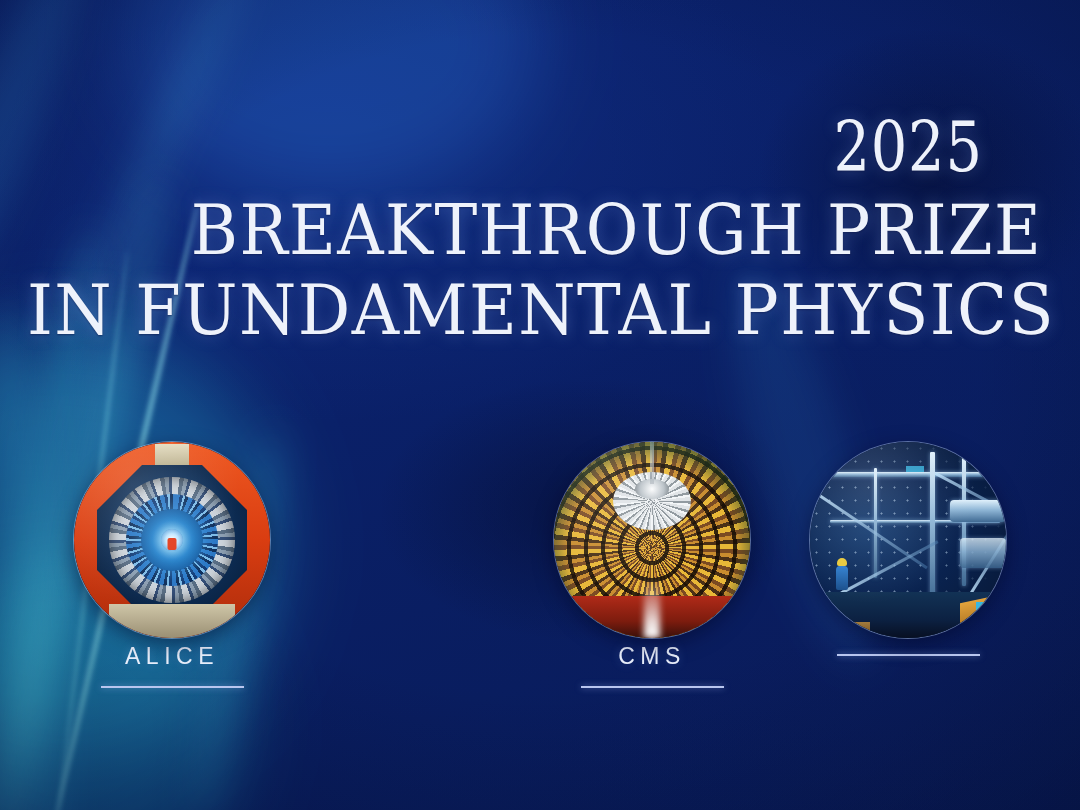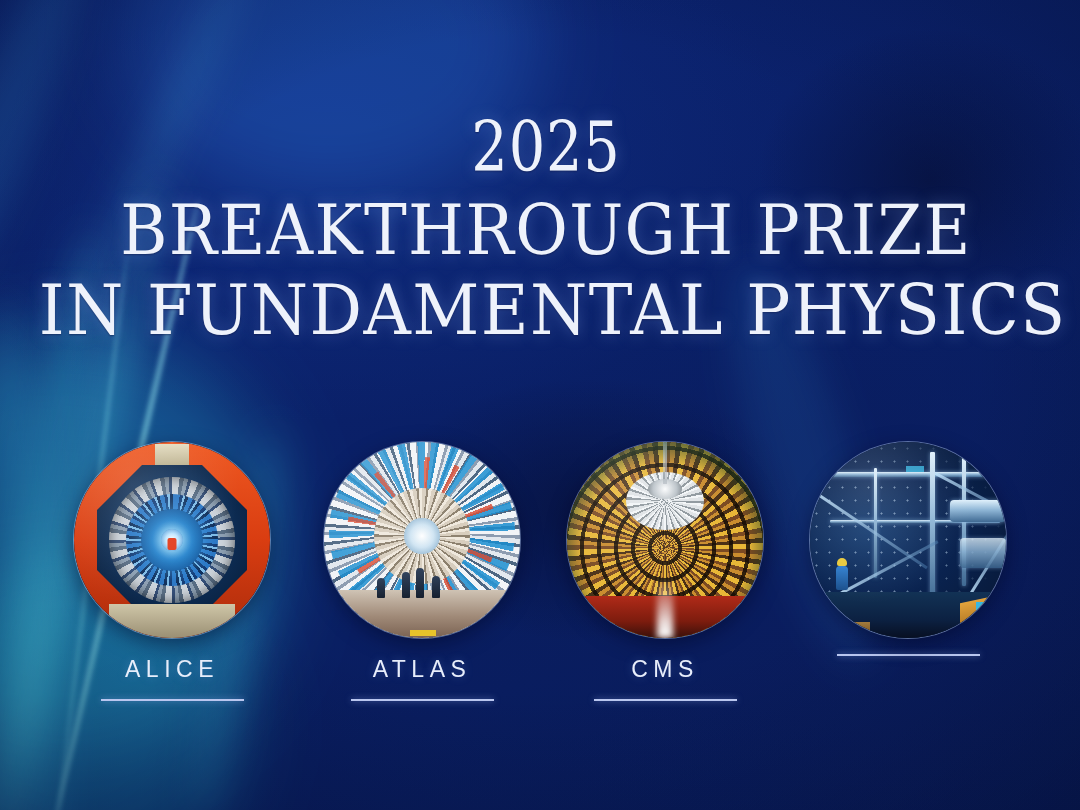--- a/index.html
+++ b/index.html
@@ -51,24 +51,24 @@
   .glow-blob {
     position: absolute;
     border-radius: 50%;
     mix-blend-mode: screen;
     filter: blur(40px);
   }
 
   
   .title-block {
     position: absolute;
-    left: 12px;
+    left: 0;
     right: 0;
     top: 112px;
-    text-align: center;
+    text-align: right;
     z-index: 6;
   }
   .t-line {
     display: block;
     font-family: "DejaVu Serif", "Liberation Serif", serif;
     color: #eef2fb;
     font-weight: 400;
     line-height: 1;
     white-space: nowrap;
     text-shadow: 0 0 16px rgba(150,185,255,0.35), 0 1px 2px rgba(0,10,50,0.5);
@@ -115,21 +115,21 @@
     box-shadow: 0 0 0 1px rgba(190,215,255,0.45), 0 6px 20px rgba(0,6,35,0.5);
     background: #0a1a3c;
   }
   .disc-inner { position: absolute; inset: 0; }
   .disc-sheen {
     position: absolute; inset: 0;
     background: radial-gradient(ellipse at 30% 22%, rgba(255,255,255,0.14) 0%, rgba(255,255,255,0) 55%);
     pointer-events: none;
   }
   .exp-label {
-    margin-top: 18px;
+    margin-top: 5px;
     font-family: "Liberation Sans", sans-serif;
     font-size: 23px;
     letter-spacing: 5.5px;
     color: #e8eefb;
     font-weight: 400;
     text-shadow: 0 0 10px rgba(140,180,255,0.3);
   }
   .exp-rule {
     margin: 16px auto 0;
     width: 143px;
@@ -444,44 +444,22 @@
           <div class="alice-ring alice-core"></div>
           <div class="alice-red-spot"></div>
           <div class="alice-base"></div>
         </div>
         <div class="disc-sheen"></div>
       </div>
       <div class="exp-label">ALICE</div>
       <div class="exp-rule"></div>
     </div>
 
-    <div class="detector" style="left:324px;">
-      <div class="disc">
-        <div class="disc-inner atlas-bg">
-          <div class="atlas-spokes"></div>
-          <div class="atlas-blue-ring"></div>
-          <div class="atlas-red"></div>
-          <div class="atlas-mid"></div>
-          <div class="atlas-core"></div>
-          <div class="atlas-floor"></div>
-          <div class="atlas-people">
-            <div class="atlas-person" style="left:40%;"></div>
-            <div class="atlas-person" style="left:47%;height:30px;"></div>
-            <div class="atlas-person" style="left:55%;height:22px;"></div>
-            <div class="atlas-person" style="left:27%;height:20px;"></div>
-          </div>
-          <div class="atlas-yellow"></div>
-        </div>
-        <div class="disc-sheen"></div>
-      </div>
-      <div class="exp-label">ATLAS</div>
-      <div class="exp-rule"></div>
-    </div>
-
-    <div class="detector" style="left:567px;">
+
+    <div class="detector" style="left:554px;">
       <div class="disc">
         <div class="disc-inner cms-bg">
           <div class="cms-dome"></div>
           <div class="cms-ringmask"></div>
           <div class="cms-crown"></div>
           <div class="cms-hub"></div>
           <div class="cms-cable"></div>
           <div class="cms-green-edge"></div>
           <div class="cms-floor"></div>
           <div class="cms-beam"></div>

